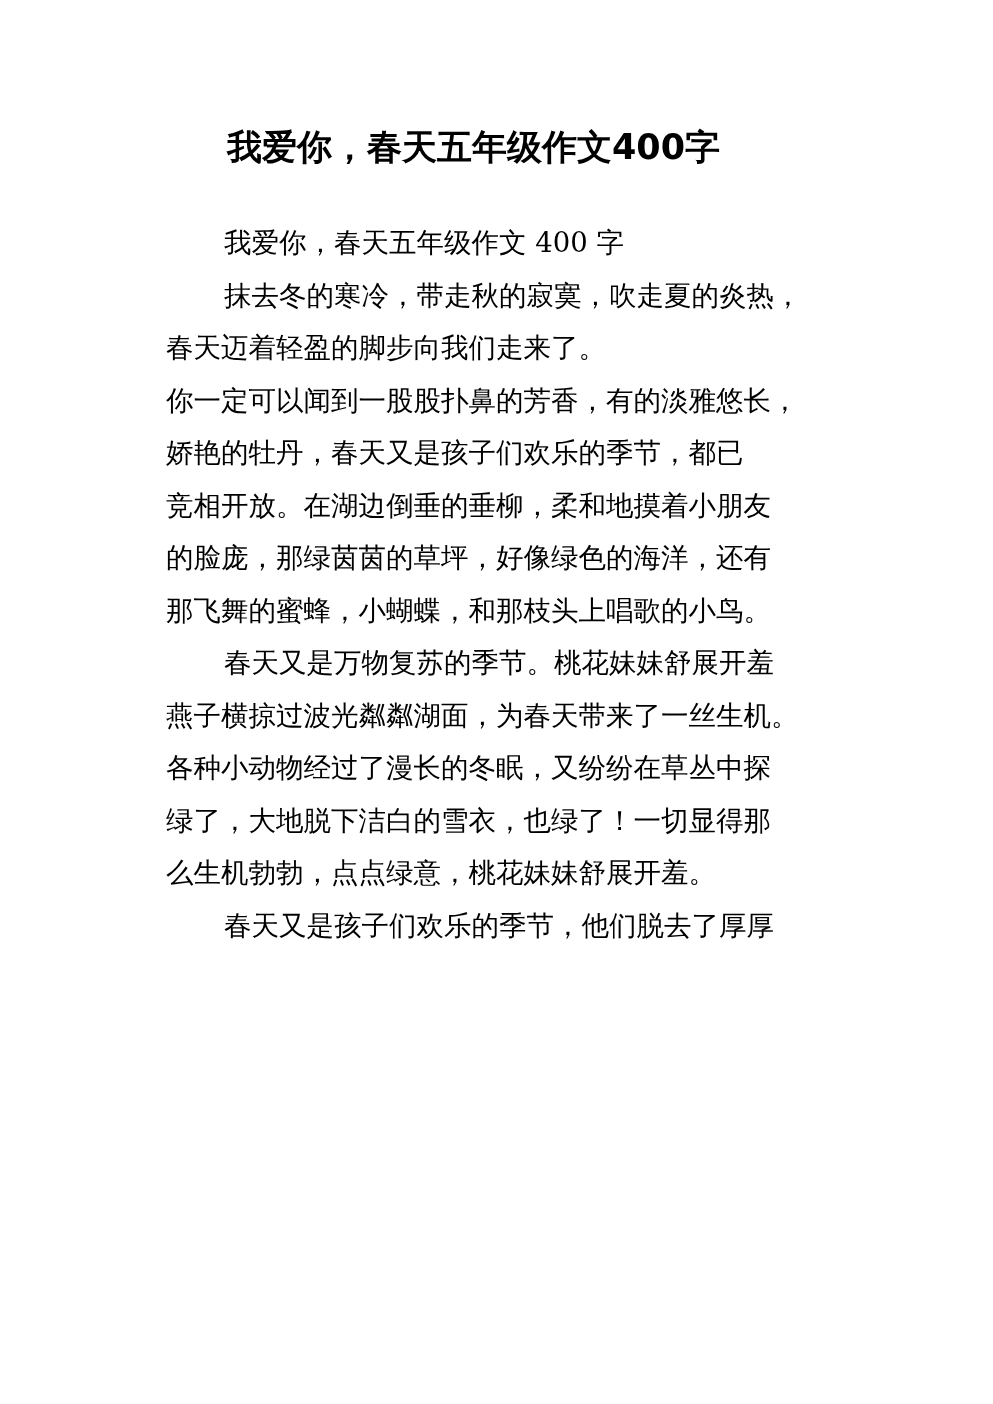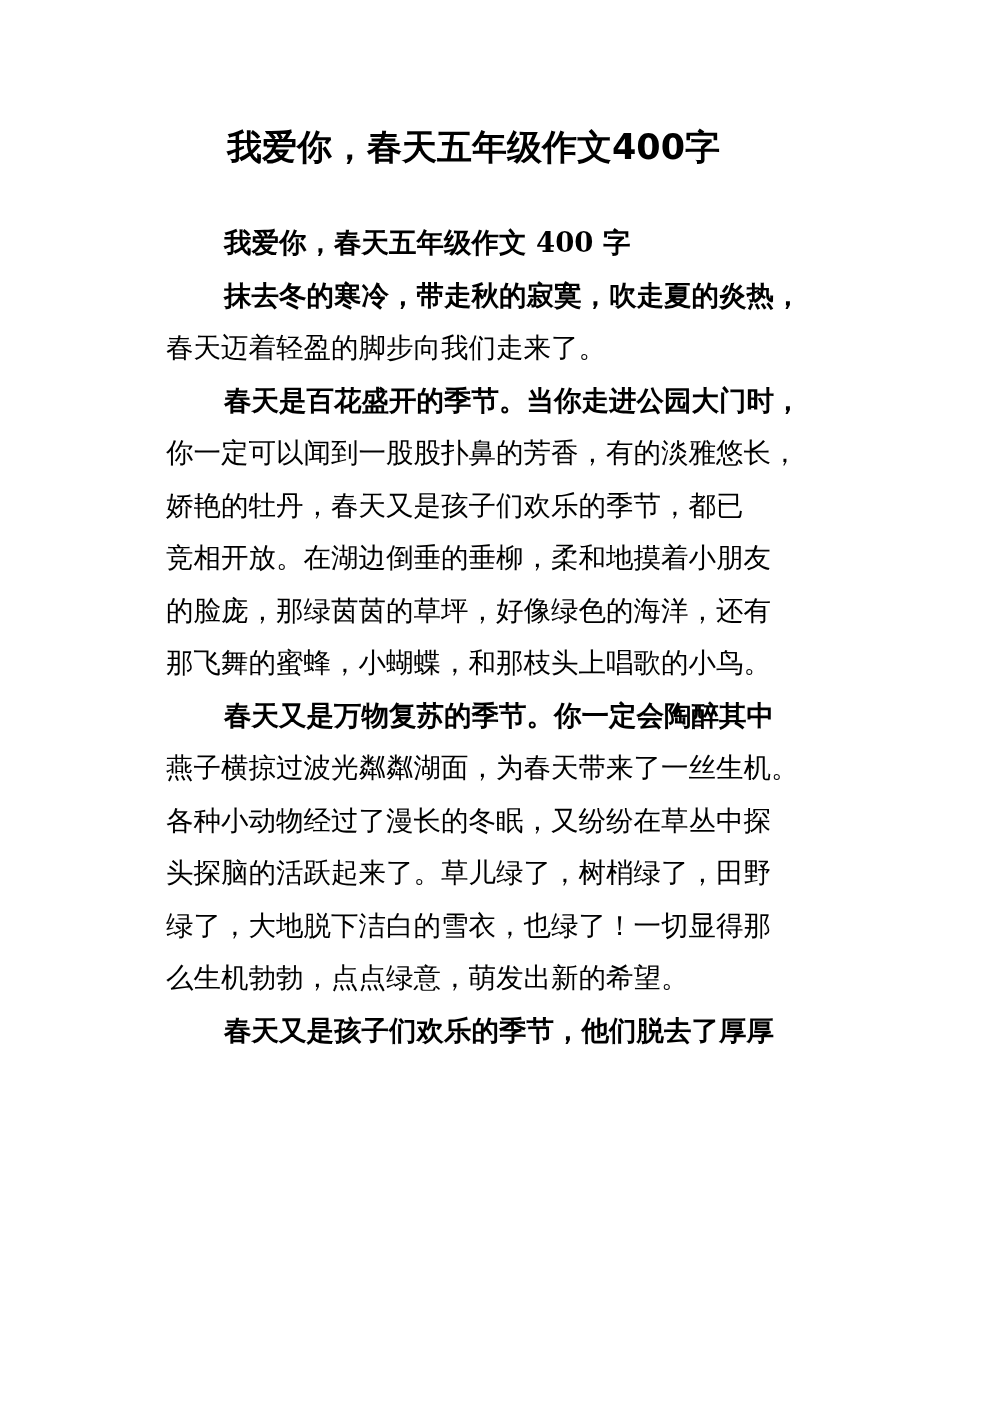--- a/index.html
+++ b/index.html
@@ -8,37 +8,35 @@
       position: absolute; left: 0; top: 122px; width: 947px; text-align: center;
       font-family: "DejaVu Sans", "Liberation Sans", sans-serif;
       font-weight: bold; font-size: 35px; line-height: 50px; margin: 0;
     }
     .body-text {
       position: absolute; left: 166px; top: 216px; width: 680px;
       font-family: "DejaVu Serif", "Liberation Serif", serif;
       font-size: 27.5px; line-height: 52.5px;
     }
     .line { white-space: nowrap; height: 52.5px; }
-    .indent { padding-left: 58px; font-weight: bold; }
+    .indent { padding-left: 58px; }
   </style>
 </head>
 <body>
 
 <h1 class="title">我爱你，春天五年级作文400字</h1>
 
 <div class="body-text">
   <div class="line indent">我爱你，春天五年级作文 400 字</div>
   <div class="line indent">抹去冬的寒冷，带走秋的寂寞，吹走夏的炎热，</div>
   <div class="line">春天迈着轻盈的脚步向我们走来了。</div>
-  <div class="line indent">春天是百花盛开的季节。当你走进公园大门时，</div>
   <div class="line">你一定可以闻到一股股扑鼻的芳香，有的淡雅悠长，</div>
   <div class="line">娇艳的牡丹，春天又是孩子们欢乐的季节，都已</div>
   <div class="line">竞相开放。在湖边倒垂的垂柳，柔和地摸着小朋友</div>
   <div class="line">的脸庞，那绿茵茵的草坪，好像绿色的海洋，还有</div>
   <div class="line">那飞舞的蜜蜂，小蝴蝶，和那枝头上唱歌的小鸟。</div>
-  <div class="line indent">春天又是万物复苏的季节。你一定会陶醉其中</div>
+  <div class="line indent">春天又是万物复苏的季节。桃花妹妹舒展开羞</div>
   <div class="line">燕子横掠过波光粼粼湖面，为春天带来了一丝生机。</div>
   <div class="line">各种小动物经过了漫长的冬眠，又纷纷在草丛中探</div>
-  <div class="line">头探脑的活跃起来了。草儿绿了，树梢绿了，田野</div>
   <div class="line">绿了，大地脱下洁白的雪衣，也绿了！一切显得那</div>
-  <div class="line">么生机勃勃，点点绿意，萌发出新的希望。</div>
+  <div class="line">么生机勃勃，点点绿意，桃花妹妹舒展开羞。</div>
   <div class="line indent">春天又是孩子们欢乐的季节，他们脱去了厚厚</div>
 </div>
 
 </body></html>

